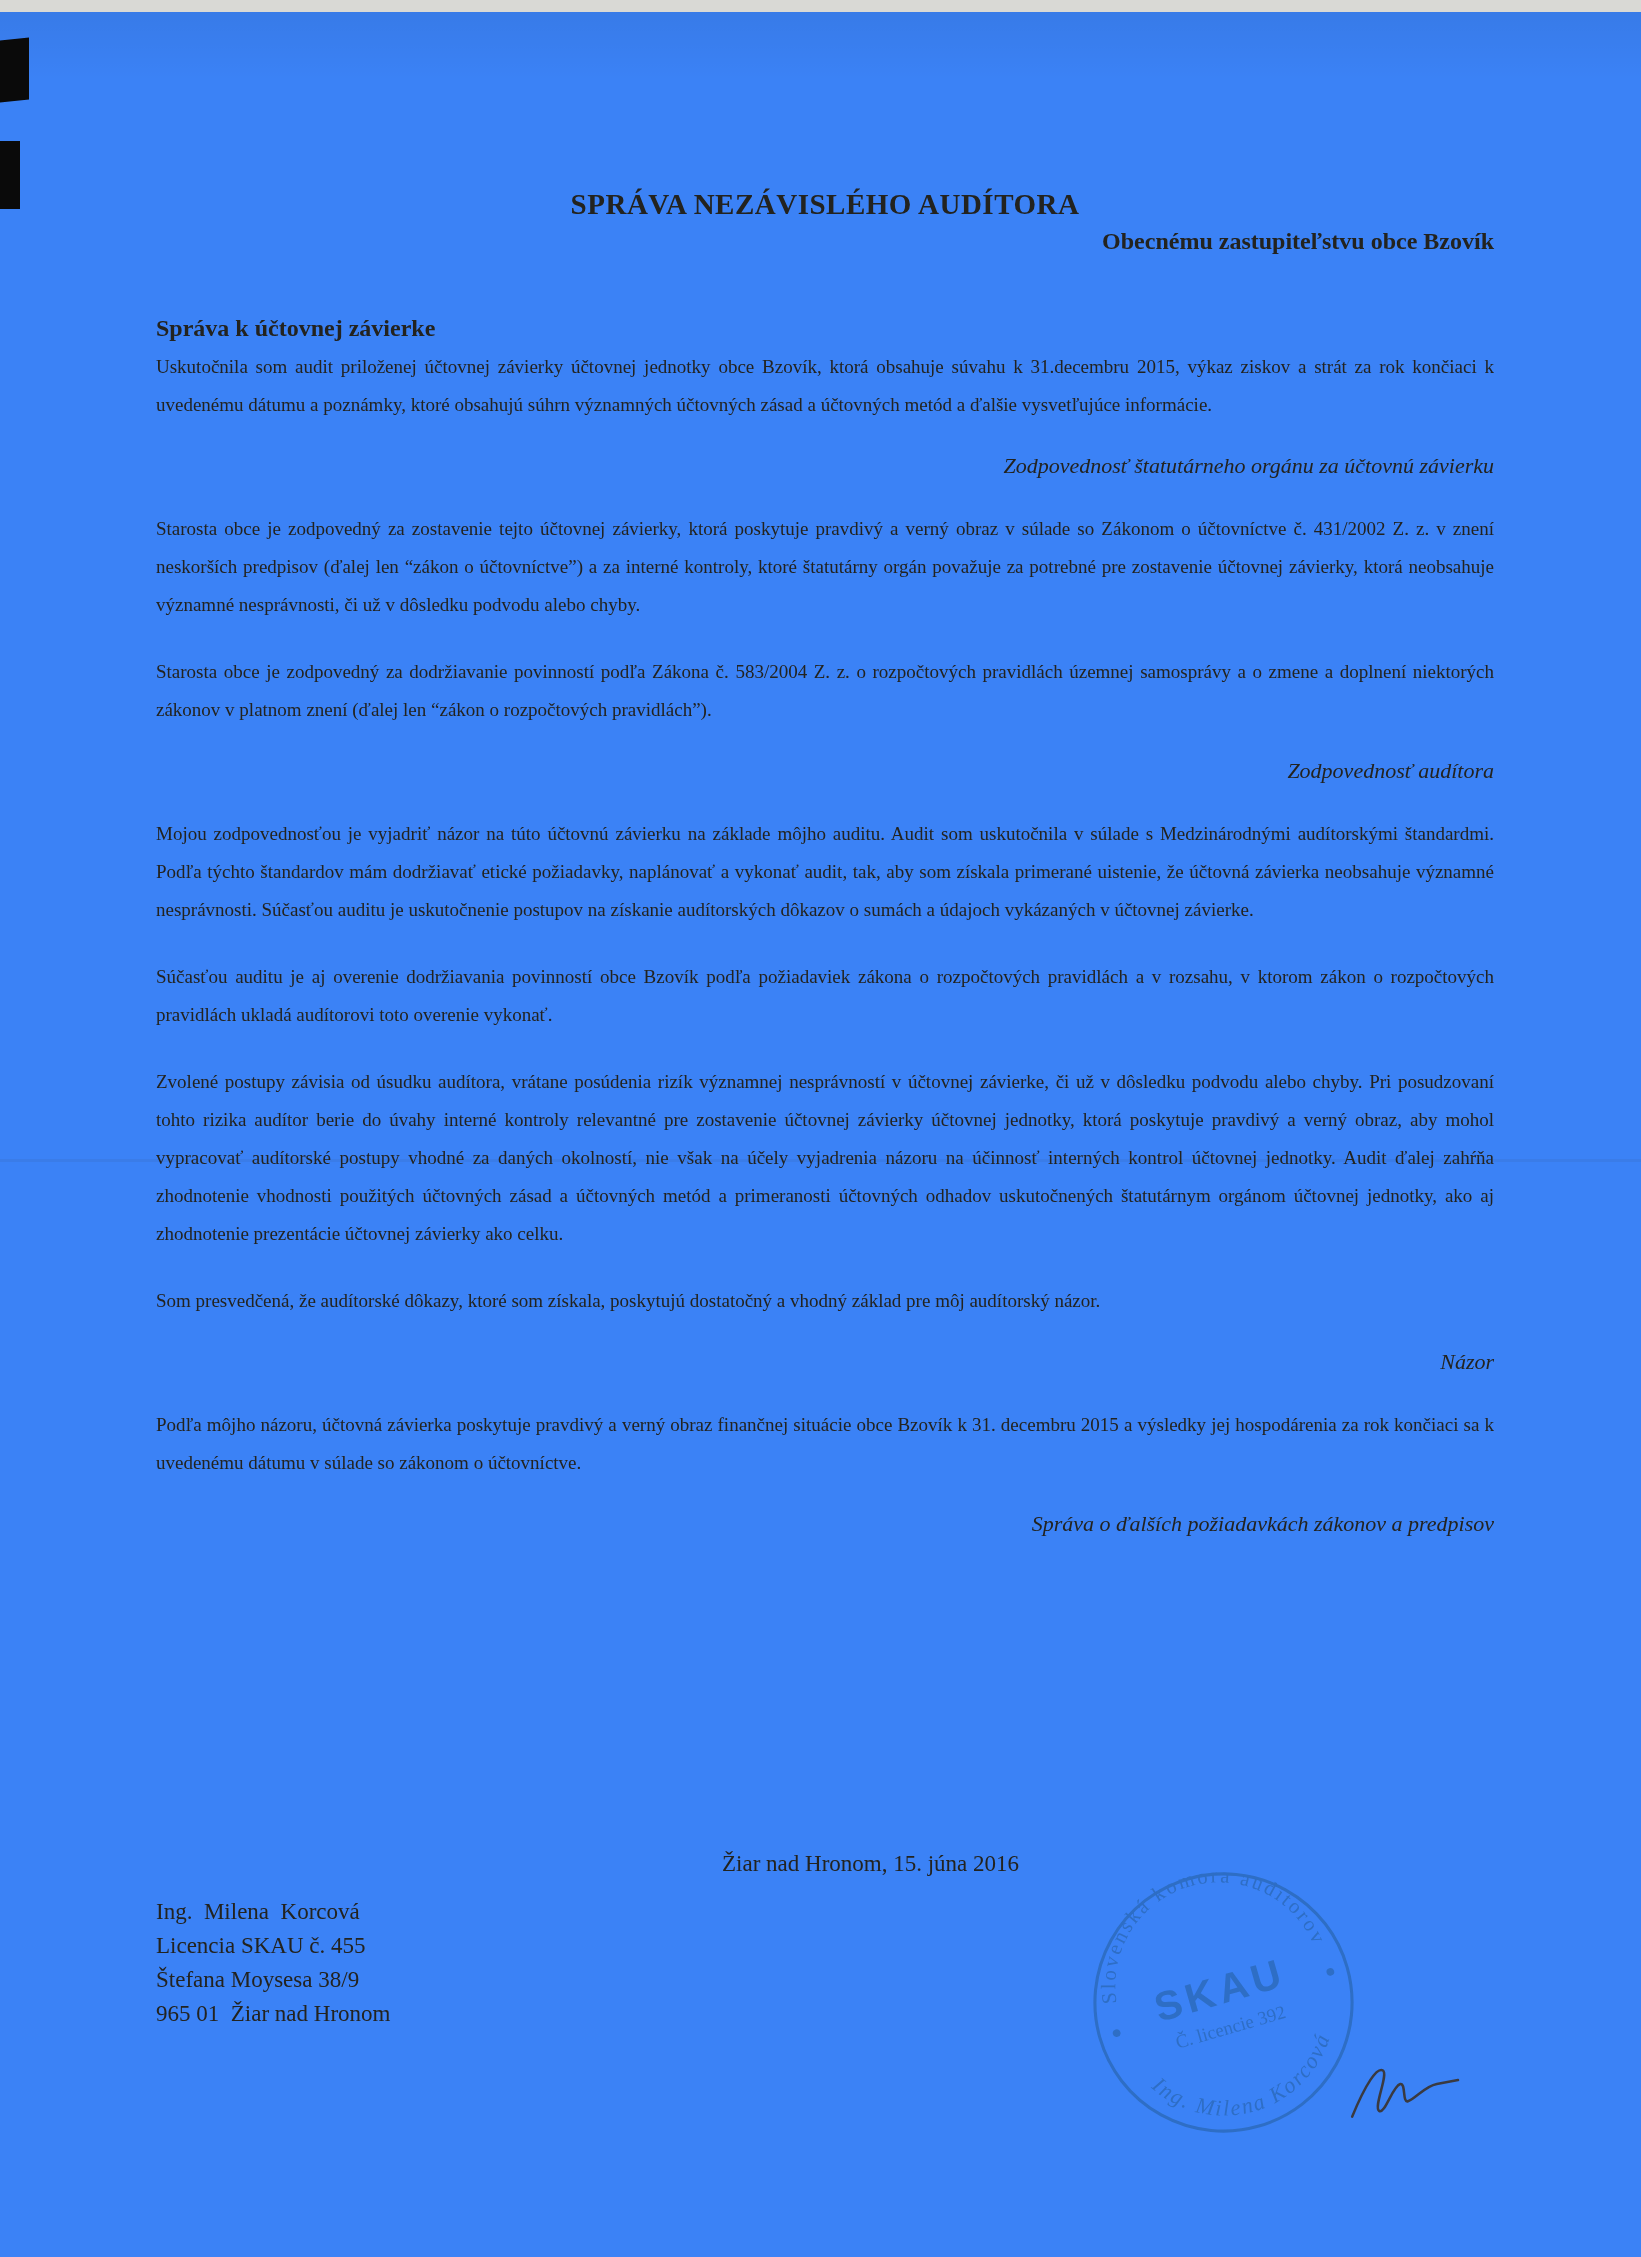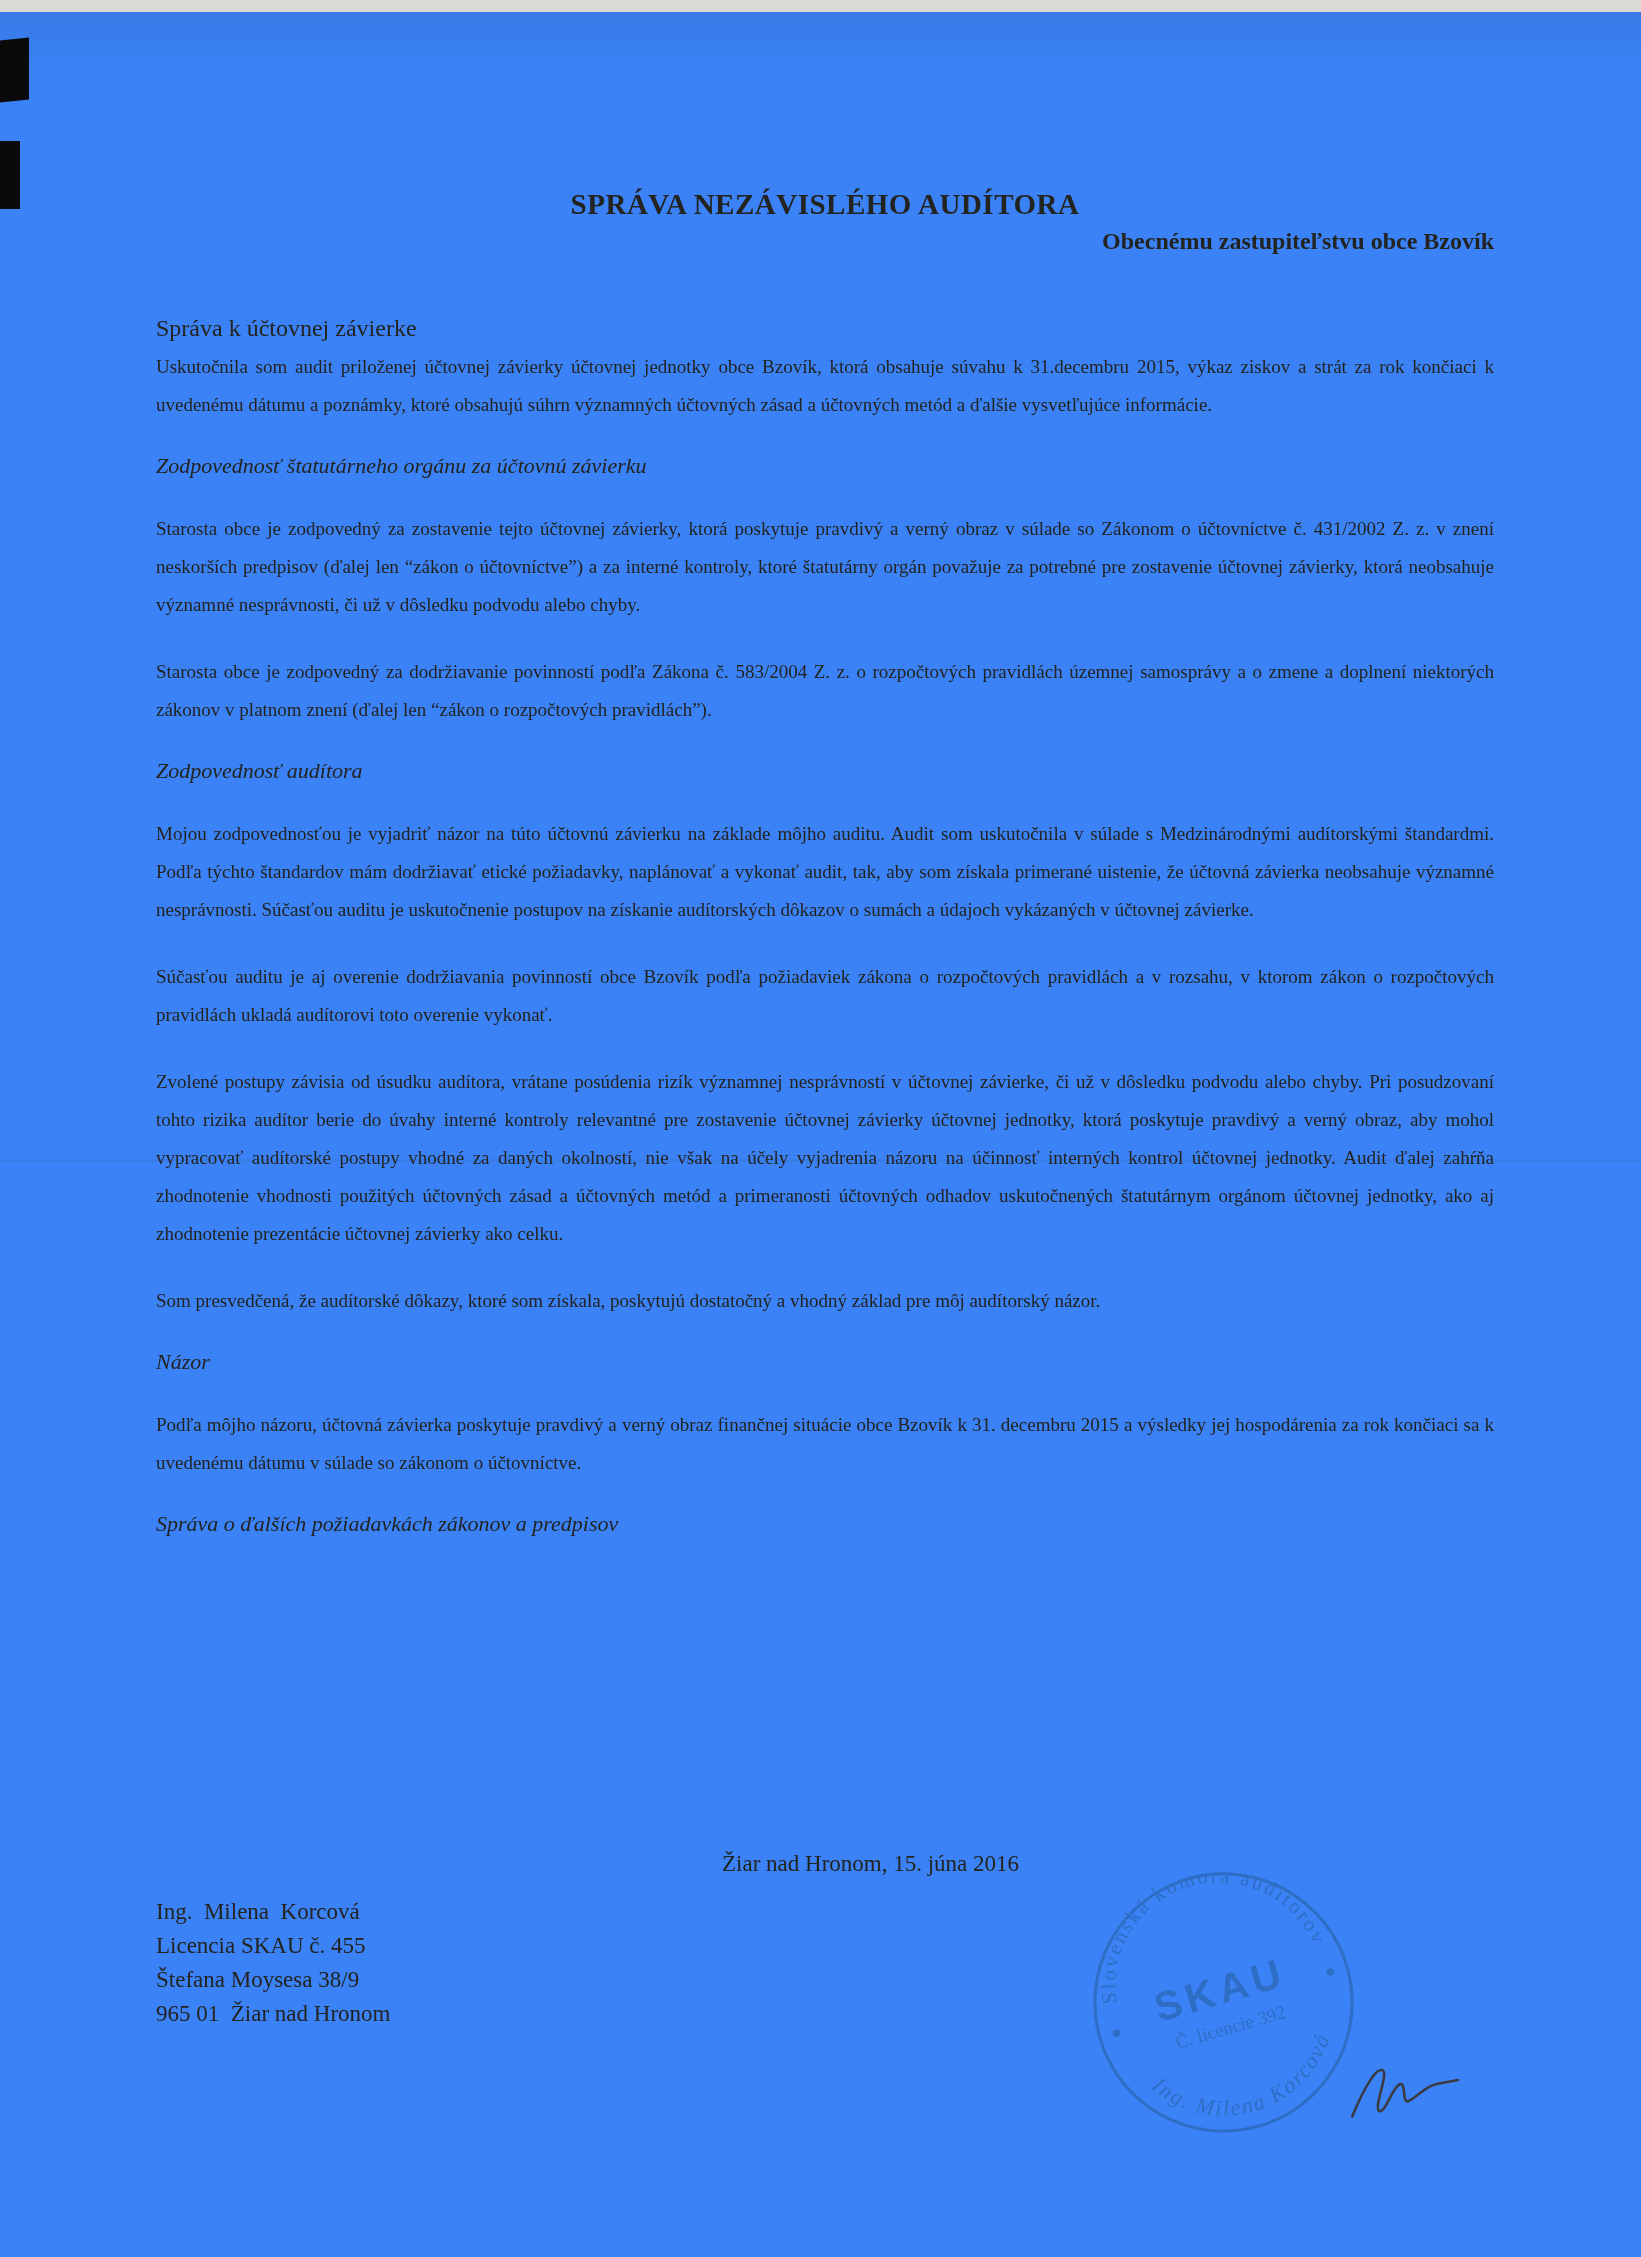--- a/index.html
+++ b/index.html
@@ -48,27 +48,28 @@
   .doc-subtitle {
     margin: 6.8px 0 0;
     text-align: right;
     font-size: 24px;
     font-weight: bold;
   }
 
   .sec-heading {
     margin: 60px 0 5.8px;
     font-size: 24px;
-    font-weight: normal;
+    font-weight: bold;
   }
   .it-heading {
     margin: 7.7px 0 31px;
     font-size: 22px;
     font-style: italic;
     font-weight: normal;
+    text-align: right;
   }
   p.body {
     margin: 0 0 29px;
     font-size: 19px;
     line-height: 38px;
     text-align: justify;
   }
 
   .sig-block {
     position: absolute;

